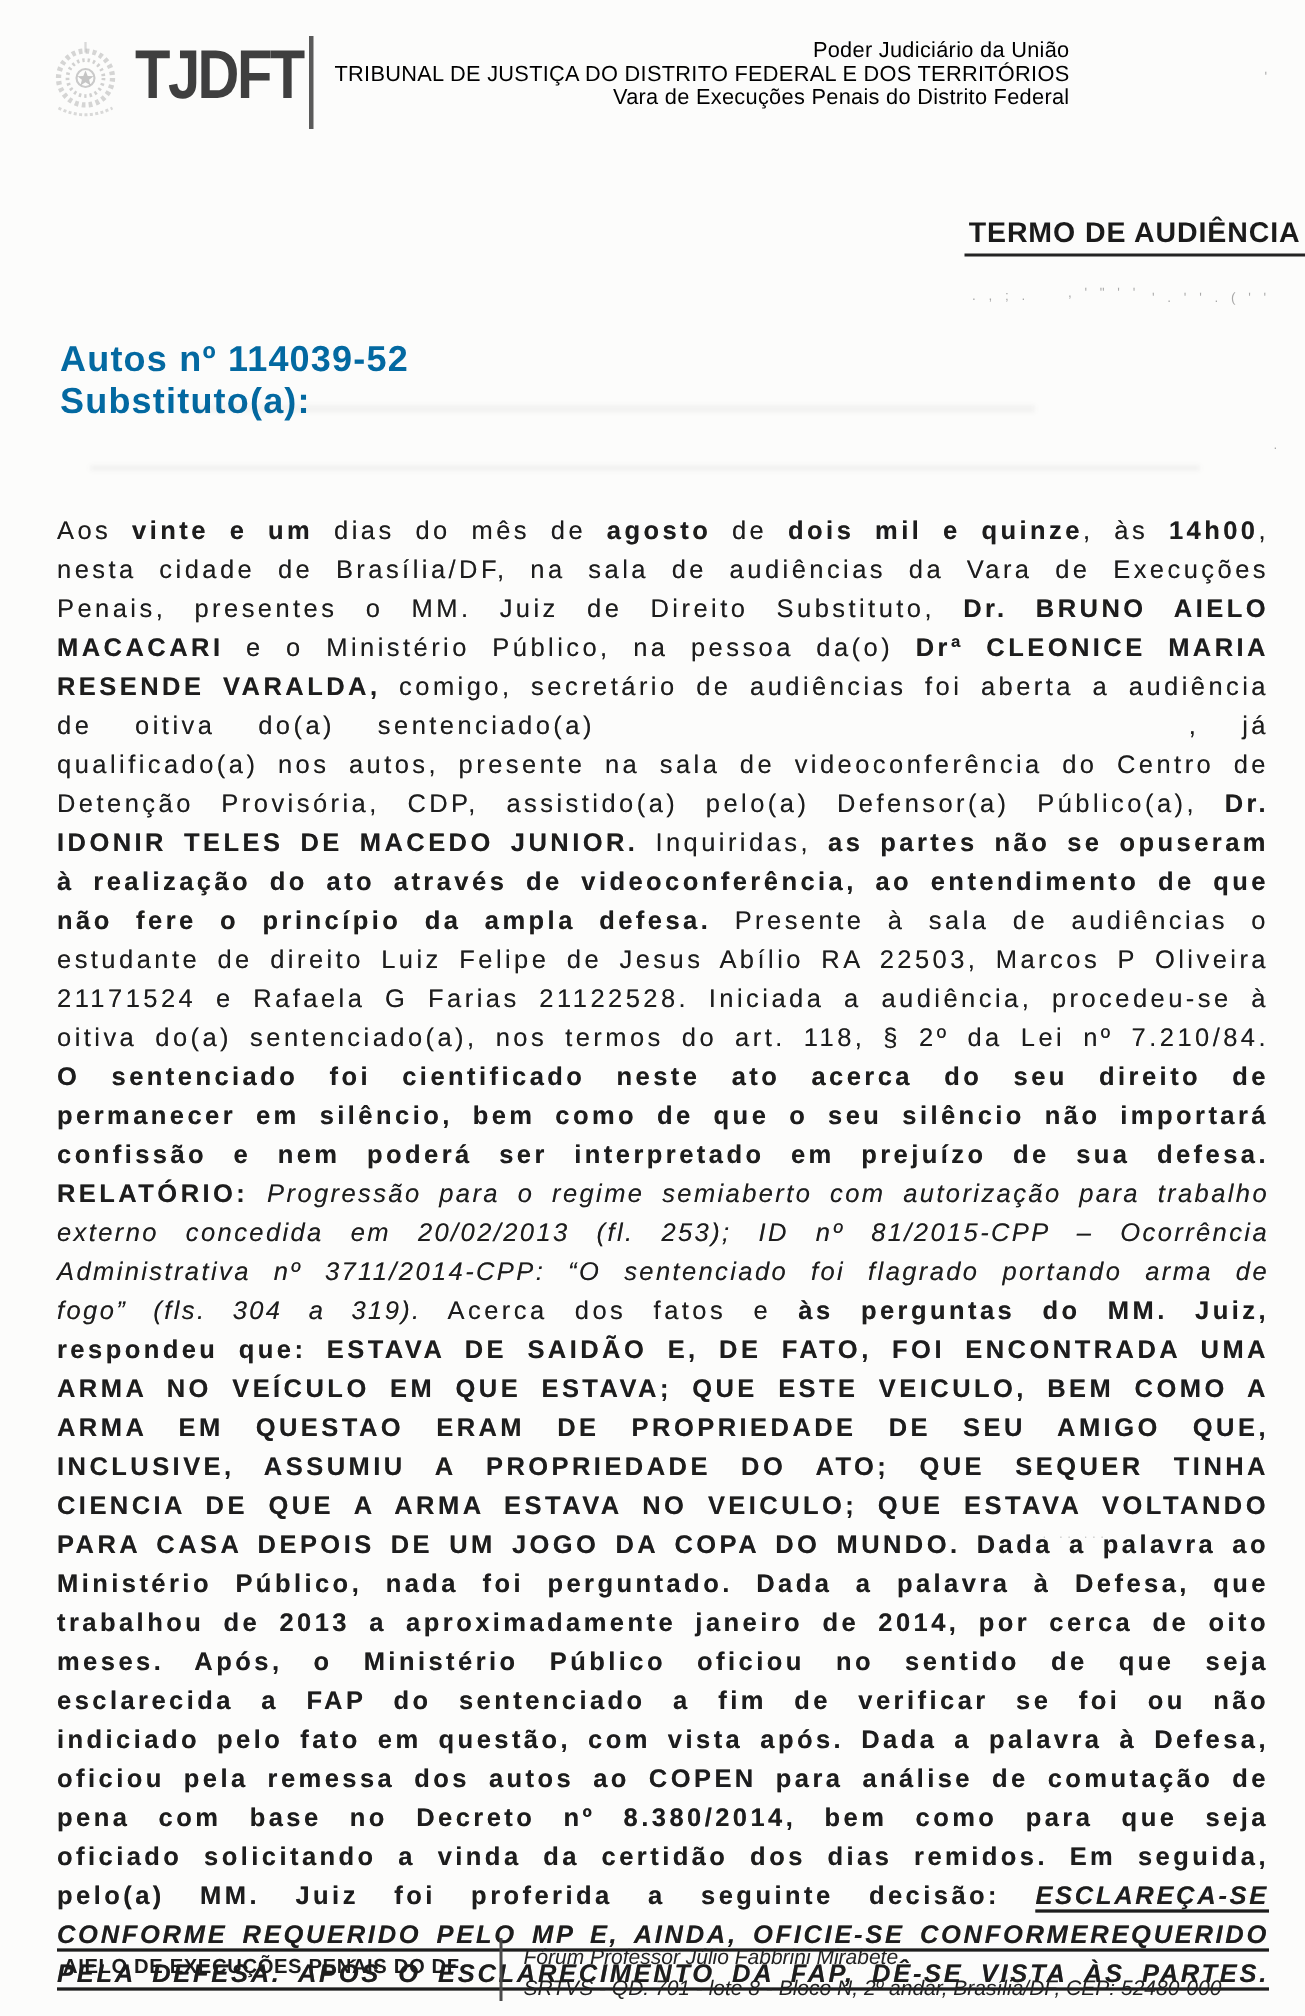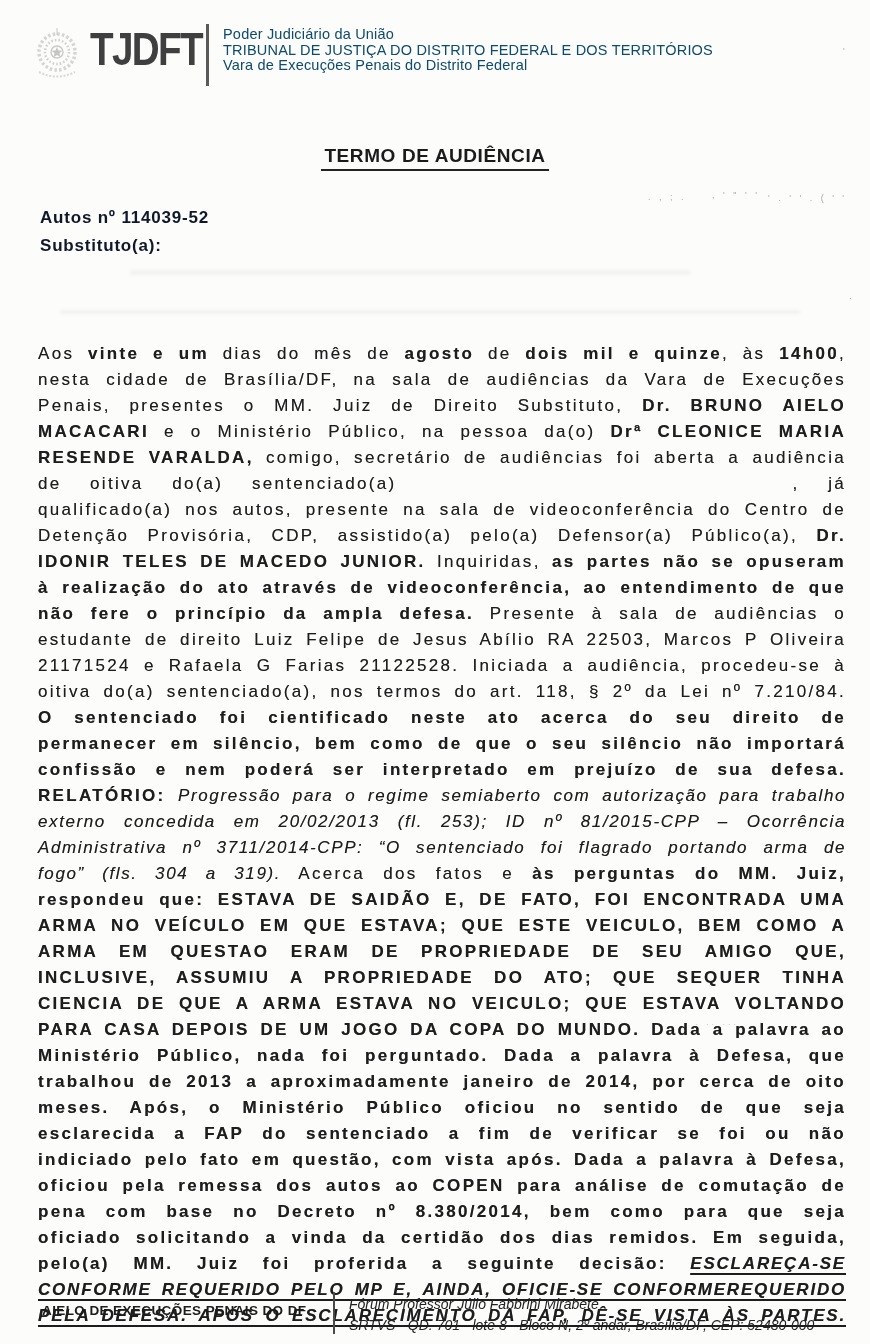--- a/index.html
+++ b/index.html
@@ -6,30 +6,30 @@
   .page{position:relative;width:870px;height:1344px;margin:0 auto;background:#fcfcfb;
         font-family:"Liberation Sans",sans-serif;color:#1f1f1f;overflow:hidden;}
 
   
   .header{position:absolute;left:34px;top:20px;display:flex;align-items:flex-start;}
   .emblem{width:46px;height:58px;margin-top:6px;opacity:.8;filter:blur(.3px);}
   .wordmark-box{width:112px;margin-left:10px;}
   .wordmark{font-weight:bold;font-size:46px;line-height:58px;color:#3f3f3f;
             letter-spacing:-2px;transform:scaleX(.84);transform-origin:left center;white-space:nowrap;}
   .hdr-divider{width:3px;background:#5a5a5a;height:62px;margin:4px 14px 0 4px;}
-  .org{padding-top:7px;font-size:14.5px;line-height:15.5px;color:#0c4a6e;letter-spacing:.2px;white-space:nowrap;}
+  .org{padding-top:7px;font-size:14.5px;line-height:15.5px;color:#000000;letter-spacing:.2px;white-space:nowrap;text-align:right;}
 
   
-  .title-wrap{position:absolute;top:145px;left:0;right:0;text-align:center;}
+  .title-wrap{position:absolute;top:145px;left:0;right:0;text-align:right;}
   .title{display:inline-block;font-weight:bold;font-size:19px;letter-spacing:.6px;
          color:#1b1b1b;border-bottom:2.5px solid #232323;padding:0 3px 2px;}
 
   
-  .case{position:absolute;left:40px;top:204px;font-weight:bold;font-size:17px;
-        line-height:28px;letter-spacing:.8px;color:#0f172a;}
+  .case{position:absolute;left:40px;top:226px;font-weight:bold;font-size:24px;
+        line-height:28px;letter-spacing:.8px;color:#0369a1;}
 
   
   .body-par{position:absolute;left:38px;top:324px;width:808px;
             font-size:17px;line-height:26px;letter-spacing:2.3px;word-spacing:3.5px;
             text-align:justify;text-align-last:justify;color:#1d1d1d;
             text-shadow:0 0 .4px rgba(25,25,25,.55);}
   .run.bold{font-weight:bold;}
   .run.italic{font-style:italic;letter-spacing:1.6px;margin-top:39px;}
   .run.bold-underline{font-weight:bold;
                       text-decoration-thickness:2px;text-underline-offset:3.5px;}

